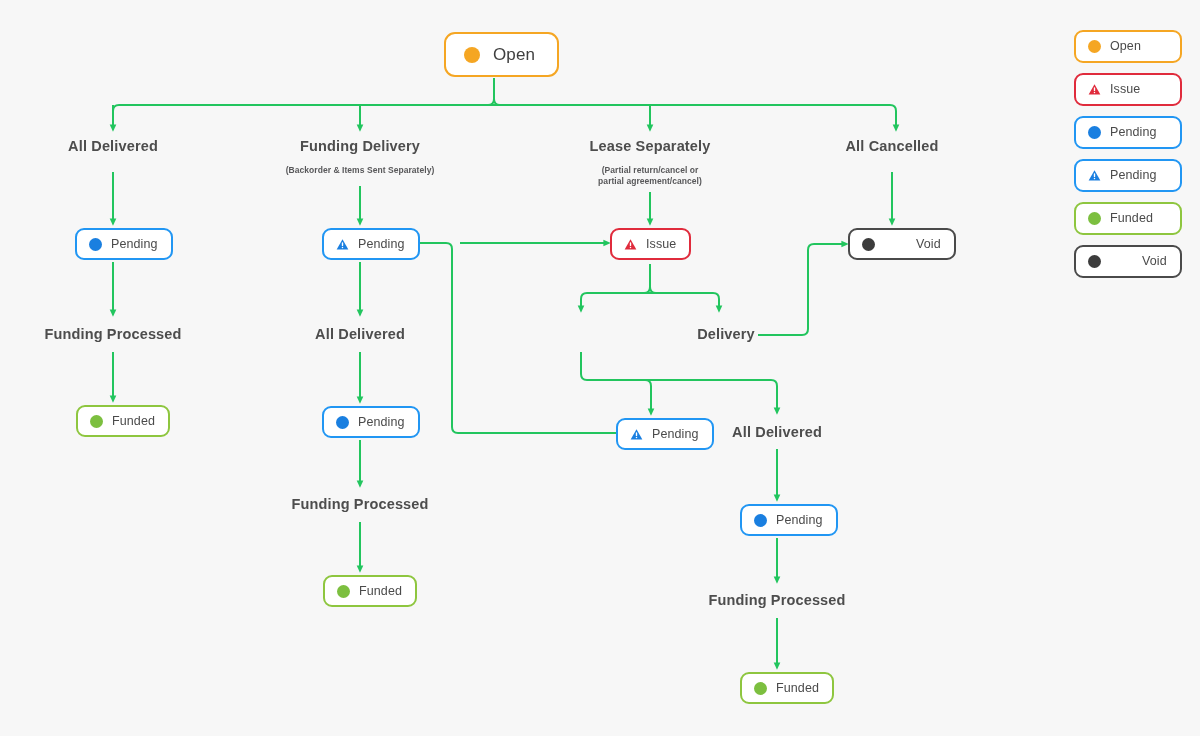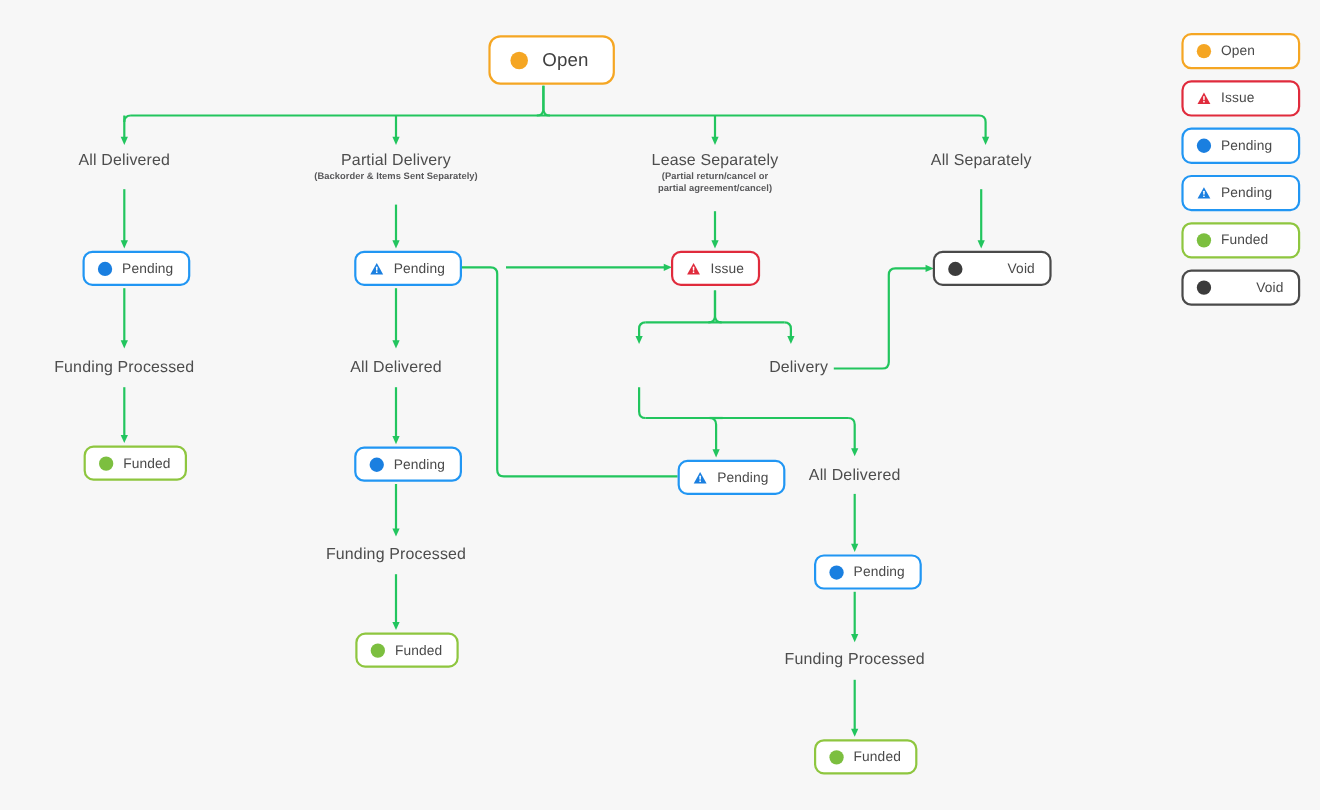--- a/index.html
+++ b/index.html
@@ -66,26 +66,27 @@
     position:absolute;
     transform:translateX(-50%);
     text-align:center;
     white-space:nowrap;
   }
   .stage .t{
     font-size:14.5px;
     color:#4d4d4d;
     line-height:1.15;
     letter-spacing:.15px;
+    font-weight:bold;
   }
   .stage .sub{
     font-size:8.5px;
     color:#58585a;
     line-height:1.32;
-    margin-top:0;
+    margin-top:10px;
     font-weight:bold;
     letter-spacing:.05px;
   }
 
   
   #legend{position:absolute;left:1074px;top:30px;}
   #legend .node{position:relative;left:0;top:0;margin-bottom:10px;height:33px;}
 </style>
 </head>
 <body>
@@ -151,32 +152,32 @@
   <div class="node big v-open" style="left:444px;top:32px;">
     <span class="glyph dot"></span>
     <span class="lbl">Open</span>
   </div>
 
   <div class="stage" style="left:113px;top:138px;">
     <div class="t">All Delivered</div>
   </div>
 
   <div class="stage" style="left:360px;top:138px;">
-    <div class="t">Partial Delivery</div>
+    <div class="t">Funding Delivery</div>
     <div class="sub">(Backorder &amp; Items Sent Separately)</div>
   </div>
 
   <div class="stage" style="left:650px;top:138px;">
     <div class="t">Lease Separately</div>
     <div class="sub" style="white-space:pre-line;">(Partial return/cancel or
 partial agreement/cancel)</div>
   </div>
 
   <div class="stage" style="left:892px;top:138px;">
-    <div class="t">All Separately</div>
+    <div class="t">All Cancelled</div>
   </div>
 
   <div class="node v-pending" style="left:75px;top:228px;">
     <span class="glyph dot"></span>
     <span class="lbl">Pending</span>
   </div>
 
   <div class="node v-pendwarn" style="left:322px;top:228px;">
     <svg class="glyph" viewBox="0 0 16 16">
       <path d="M8 1.4 L15.2 14.2 L0.8 14.2 Z" fill="#1a7fe0"></path>

